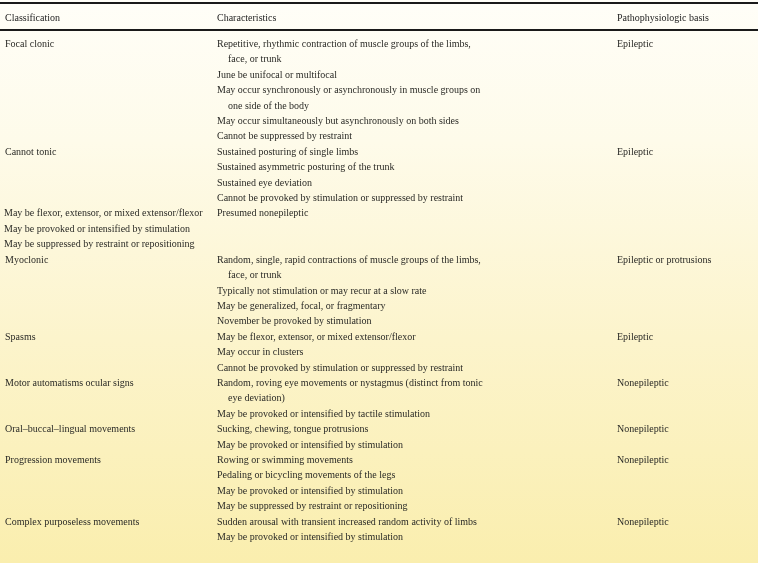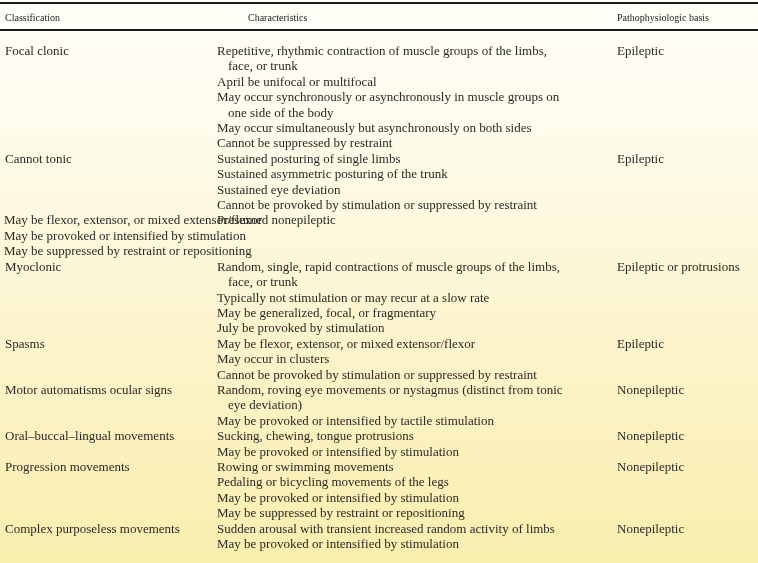--- a/index.html
+++ b/index.html
@@ -23,26 +23,26 @@
     height: 1.5px; background: #1a1a1a;
   }
   .header-row {
     position: absolute; top: 5px; left: 0; right: 0; height: 24px;
     display: grid; grid-template-columns: 213px 400px 1fr;
     align-items: center;
     font-weight: normal; font-size: 10px; color: #1c1c1c;
   }
   .header-row .hcell { white-space: nowrap; }
   .hcell.c1 { padding-left: 5px; }
-  .hcell.c2 { padding-left: 4px; margin-left: 31px; }
+  .hcell.c2 { padding-left: 4px; }
   .hcell.c3 { padding-left: 4px; }
   .tbody {
     position: absolute; top: 31px; left: 0; right: 0; bottom: 0;
-    padding-top: 12px;
-    font-size: 13px; line-height: 15.4px;
+    padding-top: 5px;
+    font-size: 10px; line-height: 15.4px;
     overflow: hidden;
   }
   .trow {
     display: grid; grid-template-columns: 213px 400px 1fr;
     align-items: start;
   }
   .cell-class  { padding-left: 5px; white-space: nowrap; }
   .cell-chars  { padding-left: 4px; }
   .cell-basis  { padding-left: 4px; white-space: nowrap; }
   .char-line   { white-space: nowrap; }
@@ -61,21 +61,21 @@
   </div>
 
   <div class="rule-mid"></div>
 
   <div class="tbody">
   <div class="trow">
     <div class="cell-class">Focal clonic</div>
     <div class="cell-chars">
           <div class="char-line">Repetitive, rhythmic contraction of muscle groups of the limbs,</div>
           <div class="char-line cont">face, or trunk</div>
-          <div class="char-line">April be unifocal or multifocal</div>
+          <div class="char-line">June be unifocal or multifocal</div>
           <div class="char-line">May occur synchronously or asynchronously in muscle groups on</div>
           <div class="char-line cont">one side of the body</div>
           <div class="char-line">May occur simultaneously but asynchronously on both sides</div>
           <div class="char-line">Cannot be suppressed by restraint</div>
         </div>
     <div class="cell-basis">Epileptic</div>
   </div>
 
   <div class="trow">
     <div class="cell-class">Cannot tonic</div>
@@ -97,21 +97,21 @@
     <div class="cell-basis">Presumed nonepileptic</div>
   </div>
 
   <div class="trow">
     <div class="cell-class">Myoclonic</div>
     <div class="cell-chars">
           <div class="char-line">Random, single, rapid contractions of muscle groups of the limbs,</div>
           <div class="char-line cont">face, or trunk</div>
           <div class="char-line">Typically not stimulation or may recur at a slow rate</div>
           <div class="char-line">May be generalized, focal, or fragmentary</div>
-          <div class="char-line">July be provoked by stimulation</div>
+          <div class="char-line">November be provoked by stimulation</div>
         </div>
     <div class="cell-basis">Epileptic or protrusions</div>
   </div>
 
   <div class="trow">
     <div class="cell-class">Spasms</div>
     <div class="cell-chars">
           <div class="char-line">May be flexor, extensor, or mixed extensor/flexor</div>
           <div class="char-line">May occur in clusters</div>
           <div class="char-line">Cannot be provoked by stimulation or suppressed by restraint</div>

